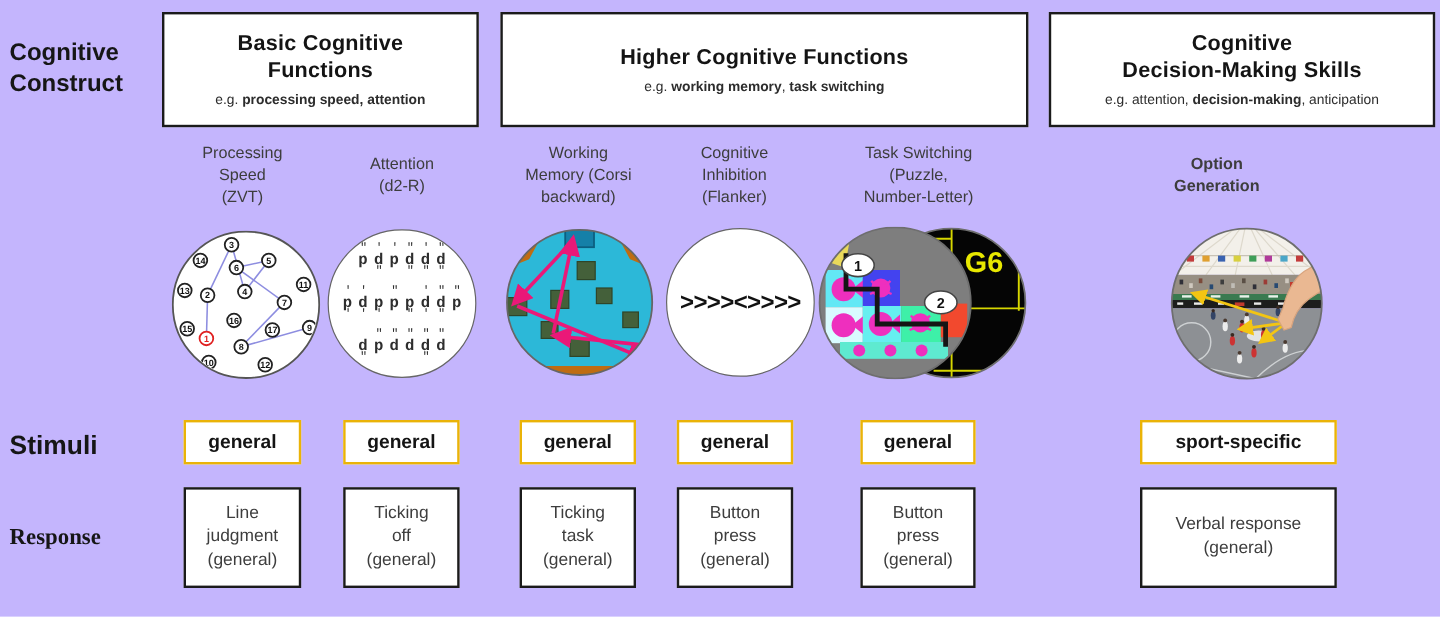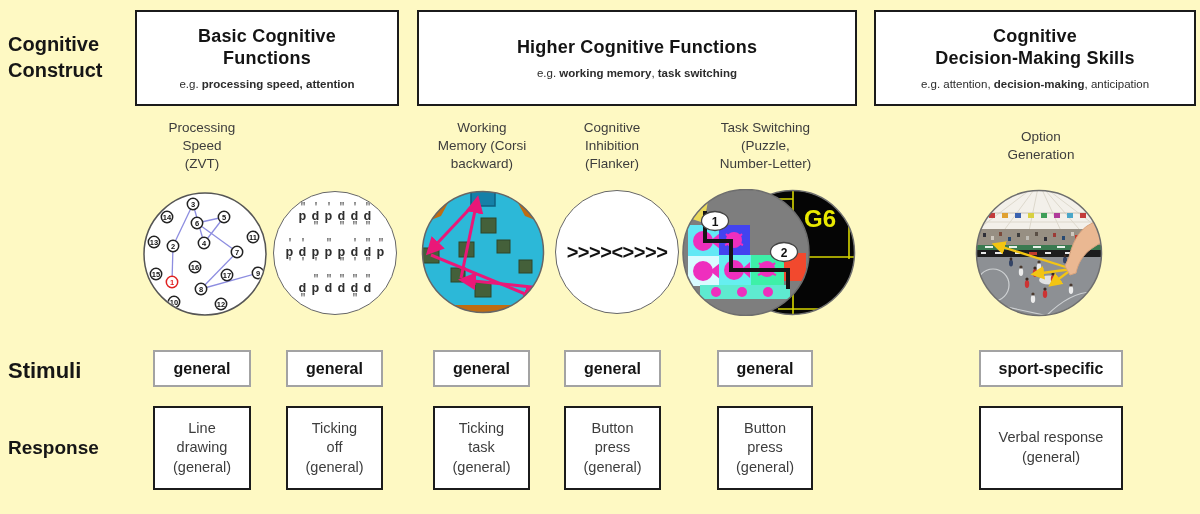--- a/index.html
+++ b/index.html
@@ -1,39 +1,39 @@
 <!DOCTYPE html>
 <html><head>
 <meta charset="utf-8">
 <style>
   html,body{margin:0;padding:0;background:#fff;}
-  .canvas{position:relative;width:1200px;height:514px;background:#fef9c3;
+  .canvas{position:relative;width:1200px;height:514px;background:#c4b5fd;
           font-family:"Liberation Sans","DejaVu Sans",sans-serif;color:#141414;overflow:hidden;}
 
   
   .rowlbl{position:absolute;left:8px;font-weight:800;color:#161616;}
   .rowlbl.construct{top:31px;width:140px;font-size:20px;line-height:1.3;white-space:pre-line;}
   .rowlbl.stimuli{top:358px;font-size:22px;}
-  .rowlbl.response{top:437px;font-size:19px;}
+  .rowlbl.response{top:437px;font-size:19px;font-family:Liberation Serif, serif;}
 
   
   .group{position:absolute;top:10px;height:96px;border:2px solid #1b1b1b;background:#fff;
          box-sizing:border-box;display:flex;flex-direction:column;align-items:center;justify-content:center;gap:8px;}
   .g1{left:135px;width:264px;}
   .g2{left:417px;width:440px;}
   .g3{left:874px;width:322px;}
   .gtitle{font-size:18px;font-weight:800;line-height:1.22;text-align:center;white-space:pre-line;letter-spacing:.2px;}
   .gsub{font-size:11.5px;color:#2c2c2c;text-align:center;}
   .gsub .b{font-weight:800;}
 
   
   .coltitle{position:absolute;top:118px;height:56px;display:flex;align-items:center;justify-content:center;
             text-align:center;font-size:13.5px;color:#3d3d3d;line-height:1.32;white-space:pre-line;}
   .c1{left:132px;width:140px;} .c2{left:265px;width:140px;} .c3{left:412px;width:140px;}
-  .c4{left:542px;width:140px;} .c5{left:688px;width:155px;} .c6{left:971px;width:140px;}
+  .c4{left:542px;width:140px;} .c5{left:688px;width:155px;} .c6{left:944px;width:140px;font-weight:bold;}
 
   
   .thumb{position:absolute;}
   .zvt{left:143px;top:192px;}
   .zvt-edge{stroke:#8d8de0;stroke-width:1.3;}
   .zvt-node{fill:#fff;stroke:#222;stroke-width:1.5;}
   .zvt-node.start{stroke:#e02222;}
   .zvt-num{font-family:"Liberation Sans",sans-serif;font-size:7.5px;font-weight:700;fill:#111;text-anchor:middle;}
   .zvt-num.start{fill:#e02222;}
 
@@ -46,27 +46,27 @@
   .d2l{display:block;height:12px;line-height:12px;font-size:13px;font-weight:600;}
 
   .corsi{left:421px;top:190px;}
   .flanker{left:555px;top:190px;width:124px;height:124px;border:1.5px solid #666;border-radius:50%;
            box-sizing:border-box;background:#fff;display:flex;align-items:center;justify-content:center;}
   .flanker-text{font-size:20px;font-weight:800;color:#111;letter-spacing:-.5px;}
   .task{left:680px;top:189px;}
   .option{left:975px;top:189px;}
 
   
-  .sbox{position:absolute;top:350px;height:37px;border:2px solid #a3a3a3;background:#fff;box-sizing:border-box;
+  .sbox{position:absolute;top:350px;height:37px;border:2px solid #eab308;background:#fff;box-sizing:border-box;
         display:flex;align-items:center;justify-content:center;font-size:16px;font-weight:800;color:#141414;}
   .rbox{position:absolute;top:406px;height:84px;border:2px solid #1b1b1b;background:#fff;box-sizing:border-box;
         display:flex;align-items:center;justify-content:center;text-align:center;font-size:14.5px;color:#3d3d3d;
         line-height:1.35;white-space:pre-line;}
   .p1{left:153px;width:98px;} .p2{left:286px;width:97px;} .p3{left:433px;width:97px;}
-  .p4{left:564px;width:97px;} .p5{left:717px;width:96px;} .p6{left:979px;width:144px;}
+  .p4{left:564px;width:97px;} .p5{left:717px;width:96px;} .p6{left:950px;width:164px;}
 </style>
 </head>
 <body>
 
 <div class="canvas">
 
   <div class="rowlbl construct">Cognitive
 Construct</div>
   <div class="rowlbl stimuli">Stimuli</div>
   <div class="rowlbl response">Response</div>
@@ -82,20 +82,22 @@
   </div>
   <div class="group g3">
     <div class="gtitle">Cognitive
 Decision-Making Skills</div>
     <div class="gsub"><span>e.g. attention, </span><span class="b">decision-making</span><span>, anticipation</span></div>
   </div>
 
   <div class="coltitle c1">Processing
 Speed
 (ZVT)</div>
+  <div class="coltitle c2">Attention
+(d2-R)</div>
   <div class="coltitle c3">Working
 Memory (Corsi
 backward)</div>
   <div class="coltitle c4">Cognitive
 Inhibition
 (Flanker)</div>
   <div class="coltitle c5">Task Switching
 (Puzzle,
 Number-Letter)</div>
   <div class="coltitle c6">Option
@@ -487,21 +489,21 @@
   </svg>
 
   <div class="sbox p1">general</div>
   <div class="sbox p2">general</div>
   <div class="sbox p3">general</div>
   <div class="sbox p4">general</div>
   <div class="sbox p5">general</div>
   <div class="sbox p6">sport-specific</div>
 
   <div class="rbox p1">Line
-drawing
+judgment
 (general)</div>
   <div class="rbox p2">Ticking
 off
 (general)</div>
   <div class="rbox p3">Ticking
 task
 (general)</div>
   <div class="rbox p4">Button
 press
 (general)</div>

